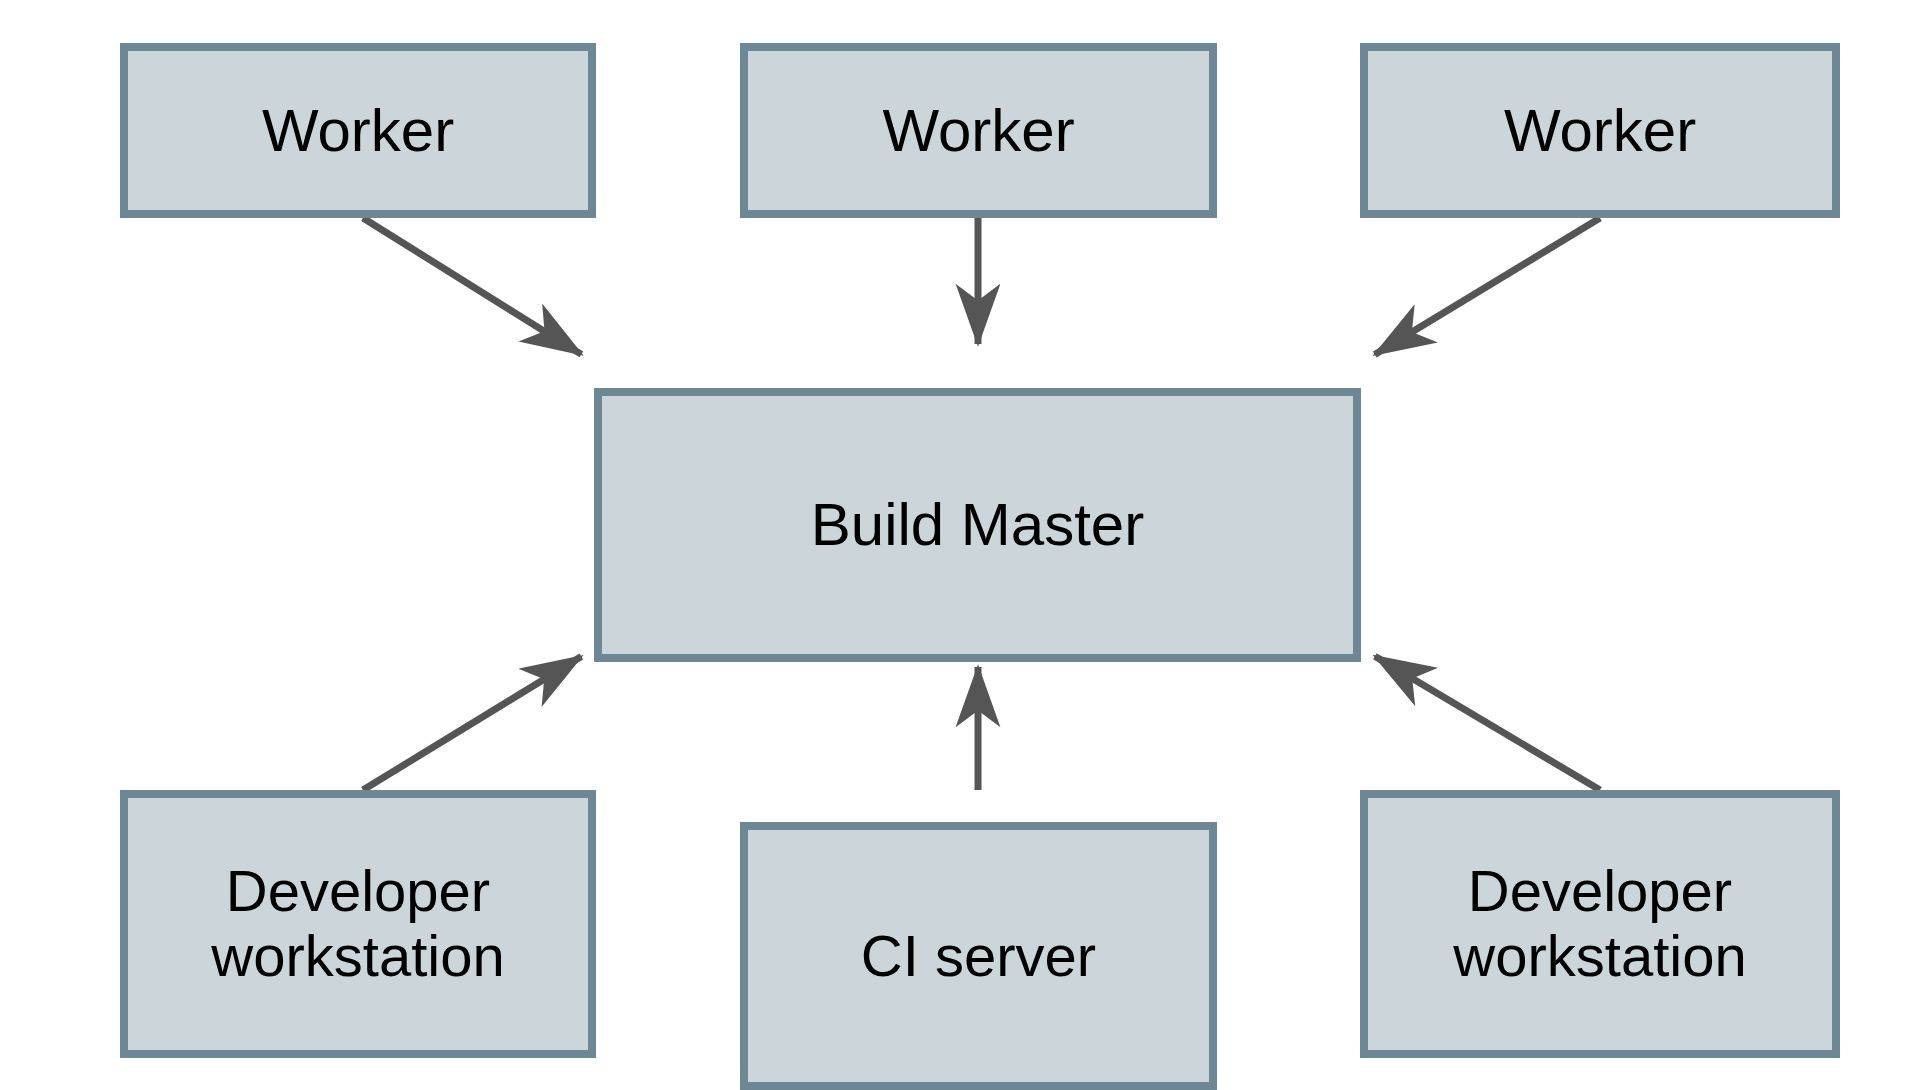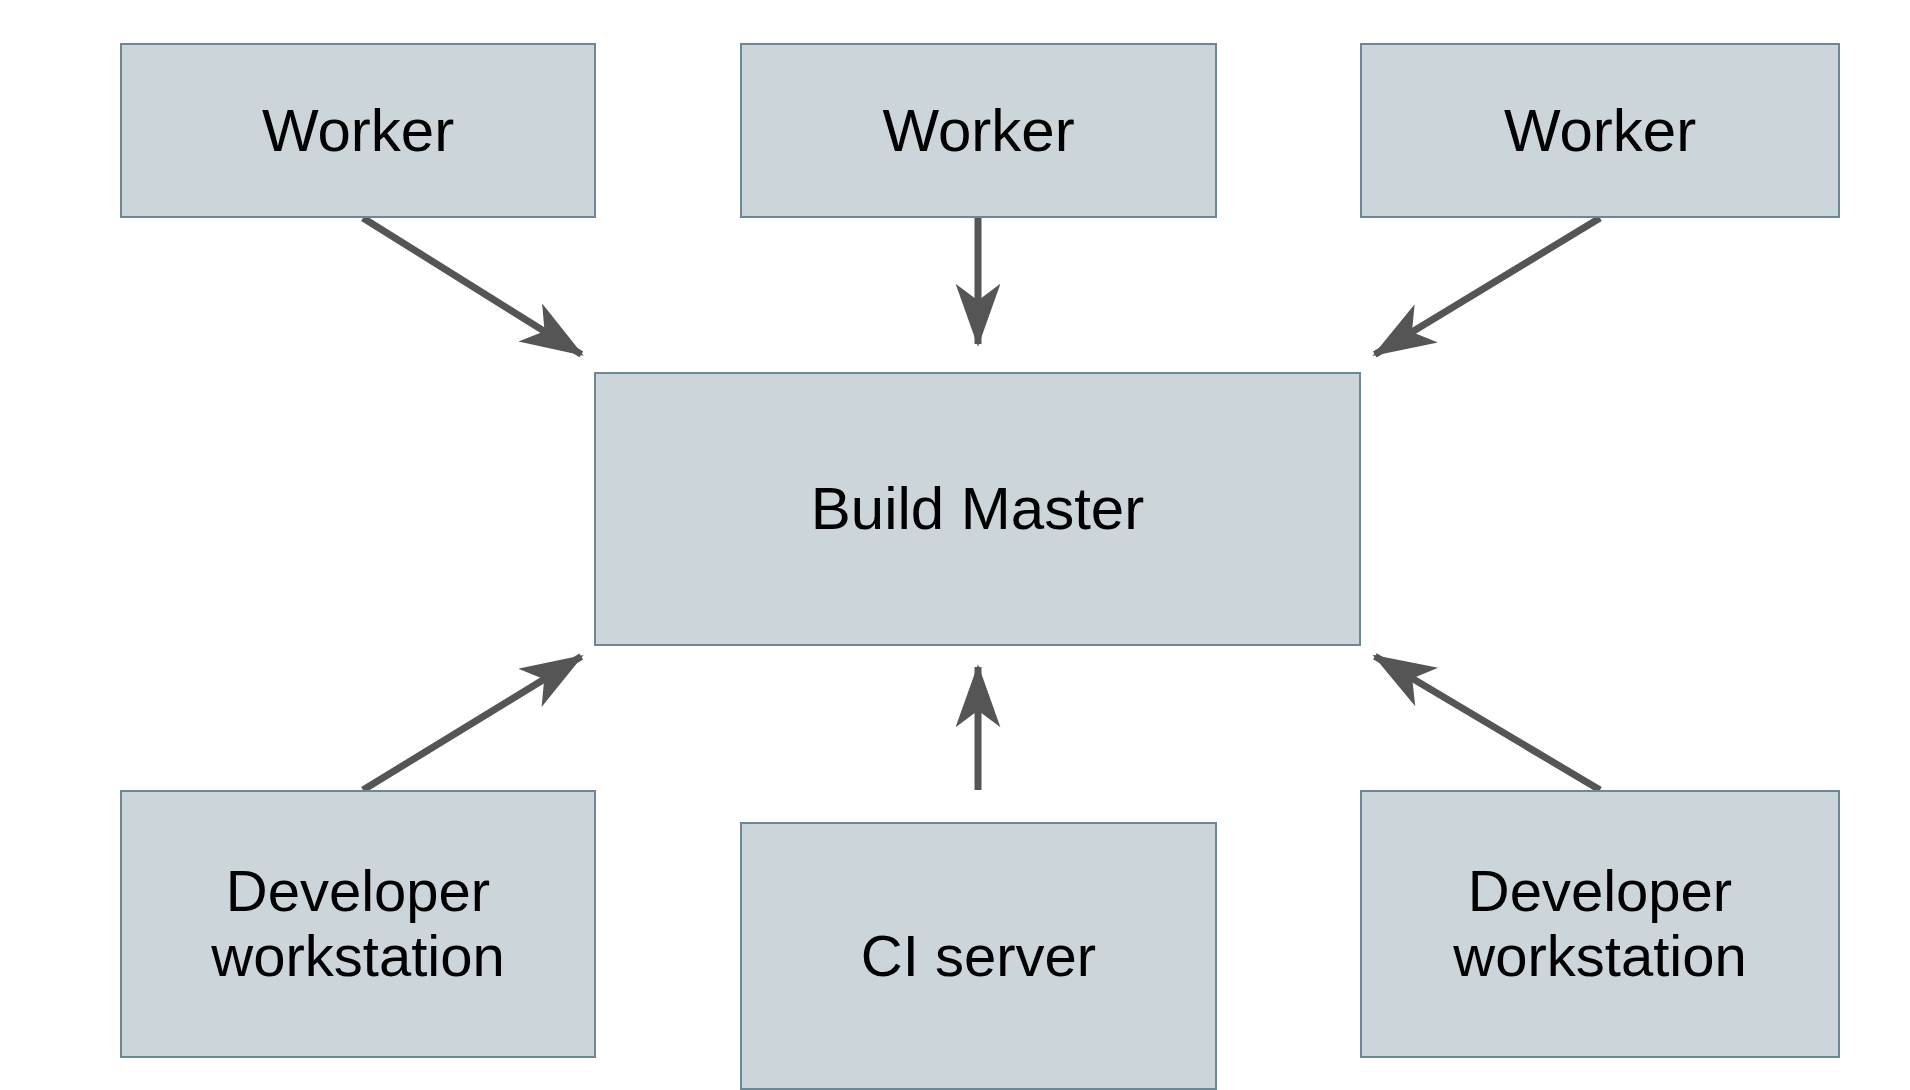--- a/index.html
+++ b/index.html
@@ -20,21 +20,21 @@
     left: 0;
     top: 0;
     width: 1910px;
     height: 1090px;
     pointer-events: none;
   }
   .node {
     position: absolute;
     box-sizing: border-box;
     background: #ccd6da;
-    border: 2px solid #b91c1c;
+    border: 8px solid #b91c1c;
     display: flex;
     align-items: center;
     justify-content: center;
     text-align: center;
     color: #000000;
     font-weight: 400;
     line-height: 1.12;
     white-space: pre-line;
   }
   .node-label {
@@ -65,21 +65,21 @@
 
   <div class="node" style="left: 120px; top: 43px; width: 476px; height: 175px; font-size: 60px; background: rgb(204, 214, 218); border-color: rgb(109, 135, 149); color: rgb(0, 0, 0);">
     <span class="node-label">Worker</span>
   </div>
   <div class="node" style="left: 740px; top: 43px; width: 477px; height: 175px; font-size: 60px; background: rgb(204, 214, 218); border-color: rgb(109, 135, 149); color: rgb(0, 0, 0);">
     <span class="node-label">Worker</span>
   </div>
   <div class="node" style="left: 1360px; top: 43px; width: 480px; height: 175px; font-size: 60px; background: rgb(204, 214, 218); border-color: rgb(109, 135, 149); color: rgb(0, 0, 0);">
     <span class="node-label">Worker</span>
   </div>
-  <div class="node" style="left: 594px; top: 372px; width: 767px; height: 274px; font-size: 60px; background: rgb(204, 214, 218); border-color: rgb(109, 135, 149); color: rgb(0, 0, 0);">
+  <div class="node" style="left: 594px; top: 388px; width: 767px; height: 274px; font-size: 60px; background: rgb(204, 214, 218); border-color: rgb(109, 135, 149); color: rgb(0, 0, 0);">
     <span class="node-label">Build Master</span>
   </div>
   <div class="node" style="left: 120px; top: 790px; width: 476px; height: 268px; font-size: 58px; background: rgb(204, 214, 218); border-color: rgb(109, 135, 149); color: rgb(0, 0, 0);">
     <span class="node-label">Developer
 workstation</span>
   </div>
   <div class="node" style="left: 740px; top: 822px; width: 477px; height: 268px; font-size: 58px; background: rgb(204, 214, 218); border-color: rgb(109, 135, 149); color: rgb(0, 0, 0);">
     <span class="node-label">CI server</span>
   </div>
   <div class="node" style="left: 1360px; top: 790px; width: 480px; height: 268px; font-size: 58px; background: rgb(204, 214, 218); border-color: rgb(109, 135, 149); color: rgb(0, 0, 0);">

